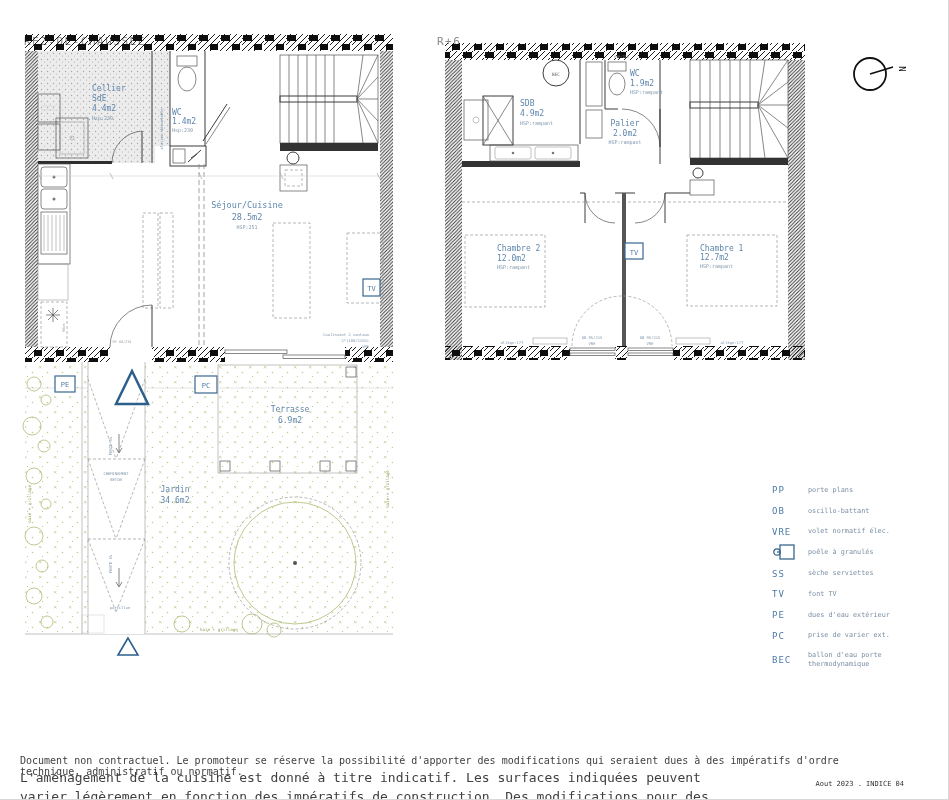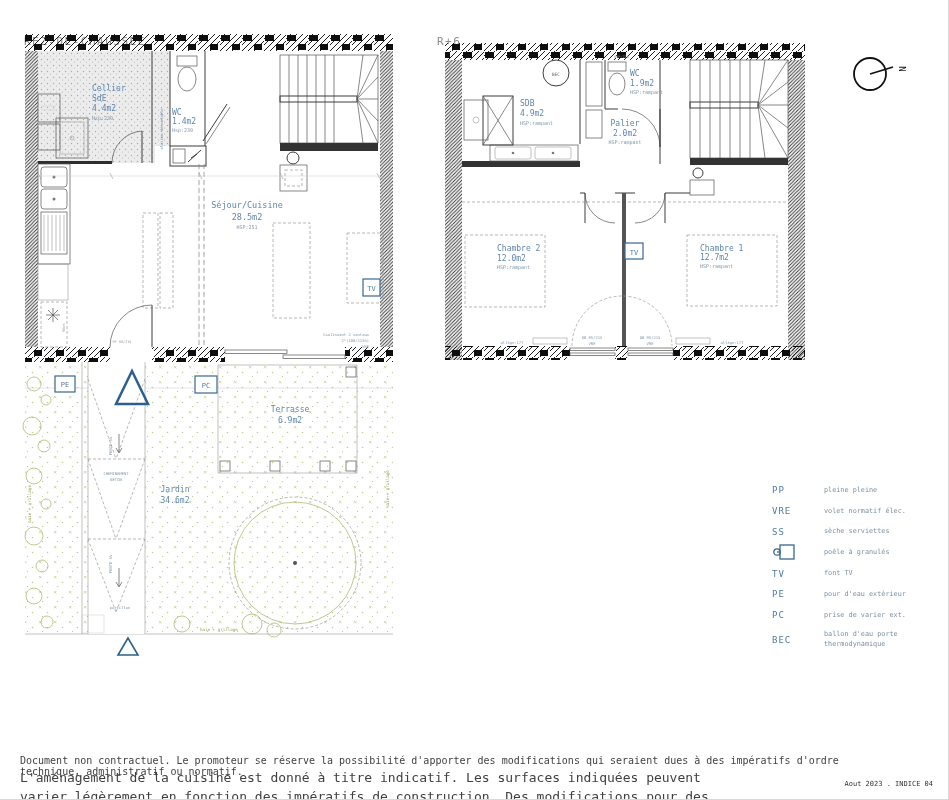--- a/index.html
+++ b/index.html
@@ -26,26 +26,26 @@
   .vthin{stroke:#c9c9c9;stroke-width:0.5;fill:none;}
   .dash{stroke:#9a9a9a;stroke-width:0.7;fill:none;stroke-dasharray:3 2;}
   .dashd{stroke:#8a8a8a;stroke-width:0.8;fill:none;stroke-dasharray:5 3;}
   .bluebox{fill:#fff;stroke:#39678f;stroke-width:1.2;}
   .bluetxt{fill:#4d7ba6;}
   .tri{fill:none;stroke:#2d5f8d;}
   .greenln{stroke:#a9bc72;stroke-width:0.8;fill:none;}
   
   #legend{position:absolute;left:772px;top:480px;width:170px;}
   .lg-row{display:flex;align-items:center;height:20.8px;}
-  .lg-abbr{width:52px;color:#4d7ba6;font-size:9px;letter-spacing:1px;}
+  .lg-abbr{width:36px;color:#4d7ba6;font-size:9px;letter-spacing:1px;}
   .lg-desc{color:#7b8fa3;font-size:6.8px;line-height:1.35;}
   
   #footer-line1{position:absolute;left:20px;top:755px;width:880px;font-size:10px;color:#3f3f3f;}
   #footer-line2{position:absolute;left:20px;top:769px;width:700px;font-size:13px;color:#3f3f3f;line-height:1.45;}
-  #stamp{position:absolute;right:15px;top:780px;font-size:7px;color:#333;}
+  #stamp{position:absolute;right:44px;top:780px;font-size:7px;color:#333;}
 </style>
 </head>
 <body>
 
 <div class="sheet">
 
   <div class="plan-title" id="title-rdc">REZ-DE-CHAUSSEE</div>
   <div class="plan-title" id="title-r1">R+6</div>
 
   <svg id="svg-rdc" class="plansvg" width="378" height="640" viewBox="0 0 378 640">
@@ -385,47 +385,51 @@
 
   <svg id="compass" width="70" height="60" viewBox="0 0 70 60">
     <circle cx="27" cy="26" r="16" stroke="#111" stroke-width="1.8" fill="none"></circle>
     <line x1="27" y1="26" x2="50" y2="19" stroke="#111" stroke-width="1.8"></line>
     <text x="56" y="21" transform="rotate(90 56,21)" text-anchor="middle" style="font-size:9px;fill:#111;font-family:'DejaVu Sans Mono',monospace">N</text>
   </svg>
 
   <div id="legend">
     <div class="lg-row">
       <span class="lg-abbr">PP</span>
-      <span class="lg-desc">pleine pleine</span>
+      <span class="lg-desc">porte plans</span>
+    </div>
+    <div class="lg-row">
+      <span class="lg-abbr">OB</span>
+      <span class="lg-desc">oscillo-battant</span>
     </div>
     <div class="lg-row">
       <span class="lg-abbr">VRE</span>
       <span class="lg-desc">volet normatif élec.</span>
-    </div>
-    <div class="lg-row">
-      <span class="lg-abbr">SS</span>
-      <span class="lg-desc">sèche serviettes</span>
     </div>
     <div class="lg-row">
       <span class="lg-abbr">
         <svg width="26" height="18" viewBox="0 0 26 18">
           <rect x="8" y="2" width="14" height="14" fill="none" stroke="#39678f" stroke-width="1.3"></rect>
           <circle cx="5" cy="9" r="3.2" fill="none" stroke="#39678f" stroke-width="1.3"></circle>
           <line x1="8" y1="9" x2="5" y2="9" stroke="#39678f" stroke-width="1.3"></line>
         </svg>
       </span>
       <span class="lg-desc">poêle à granulés</span>
     </div>
     <div class="lg-row">
+      <span class="lg-abbr">SS</span>
+      <span class="lg-desc">sèche serviettes</span>
+    </div>
+    <div class="lg-row">
       <span class="lg-abbr">TV</span>
       <span class="lg-desc">font TV</span>
     </div>
     <div class="lg-row">
       <span class="lg-abbr">PE</span>
-      <span class="lg-desc">pour d'eau extérieur</span>
+      <span class="lg-desc">dues d'eau extérieur</span>
     </div>
     <div class="lg-row">
       <span class="lg-abbr">PC</span>
       <span class="lg-desc">prise de varier ext.</span>
     </div>
     <div class="lg-row" style="height:28px">
       <span class="lg-abbr">BEC</span>
       <span class="lg-desc">
         <span>ballon d'eau porte</span><br>
         <span>thermodynamique</span>

